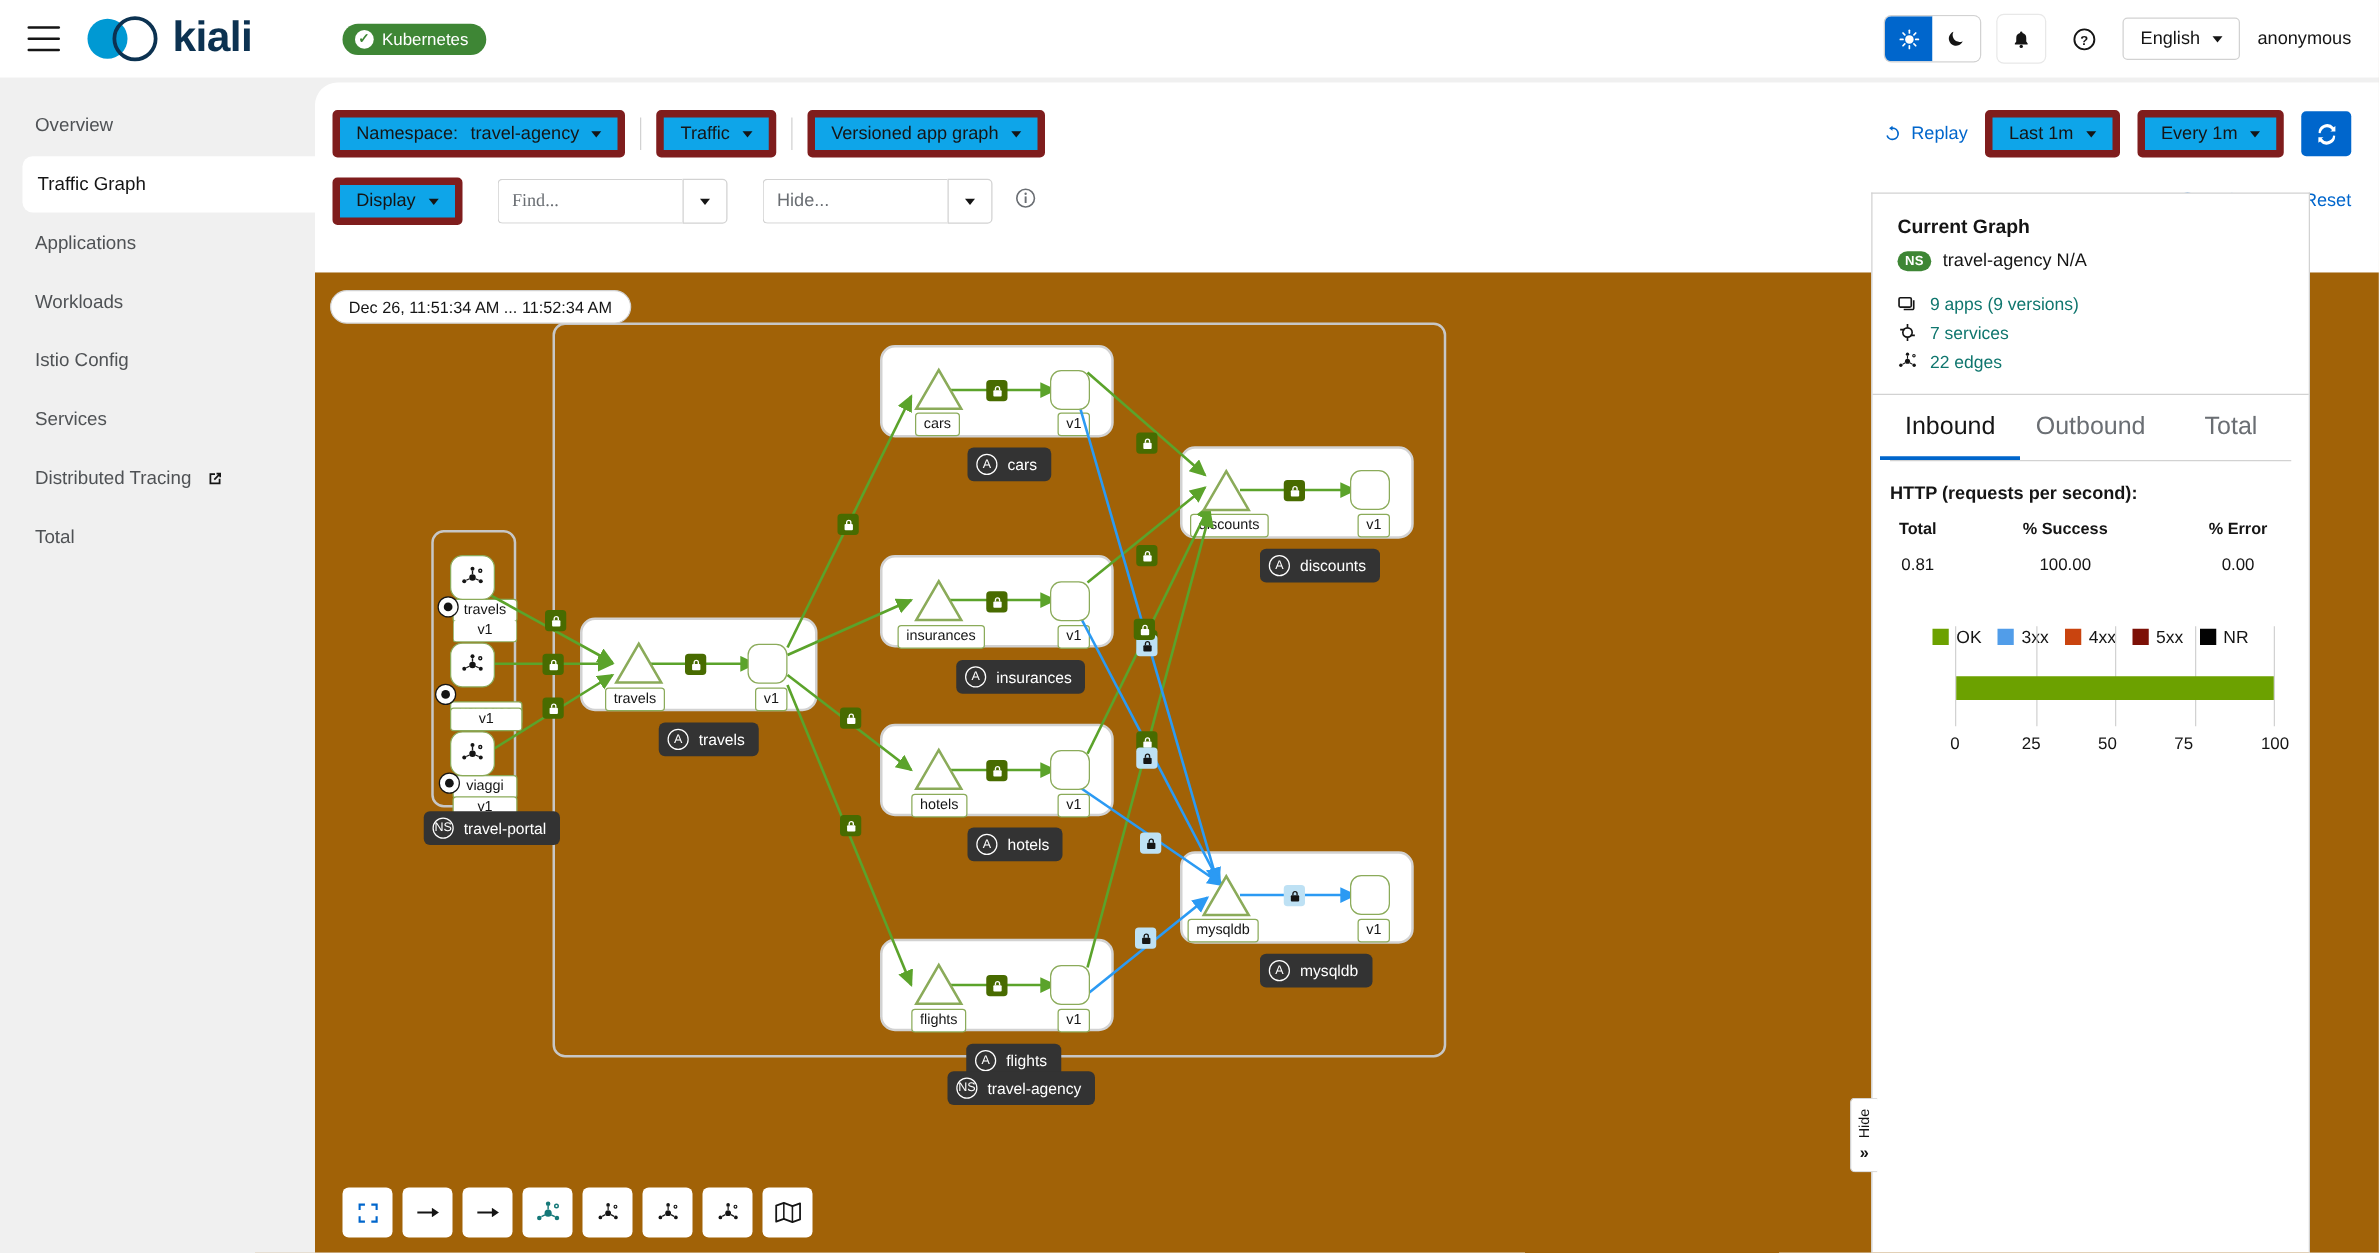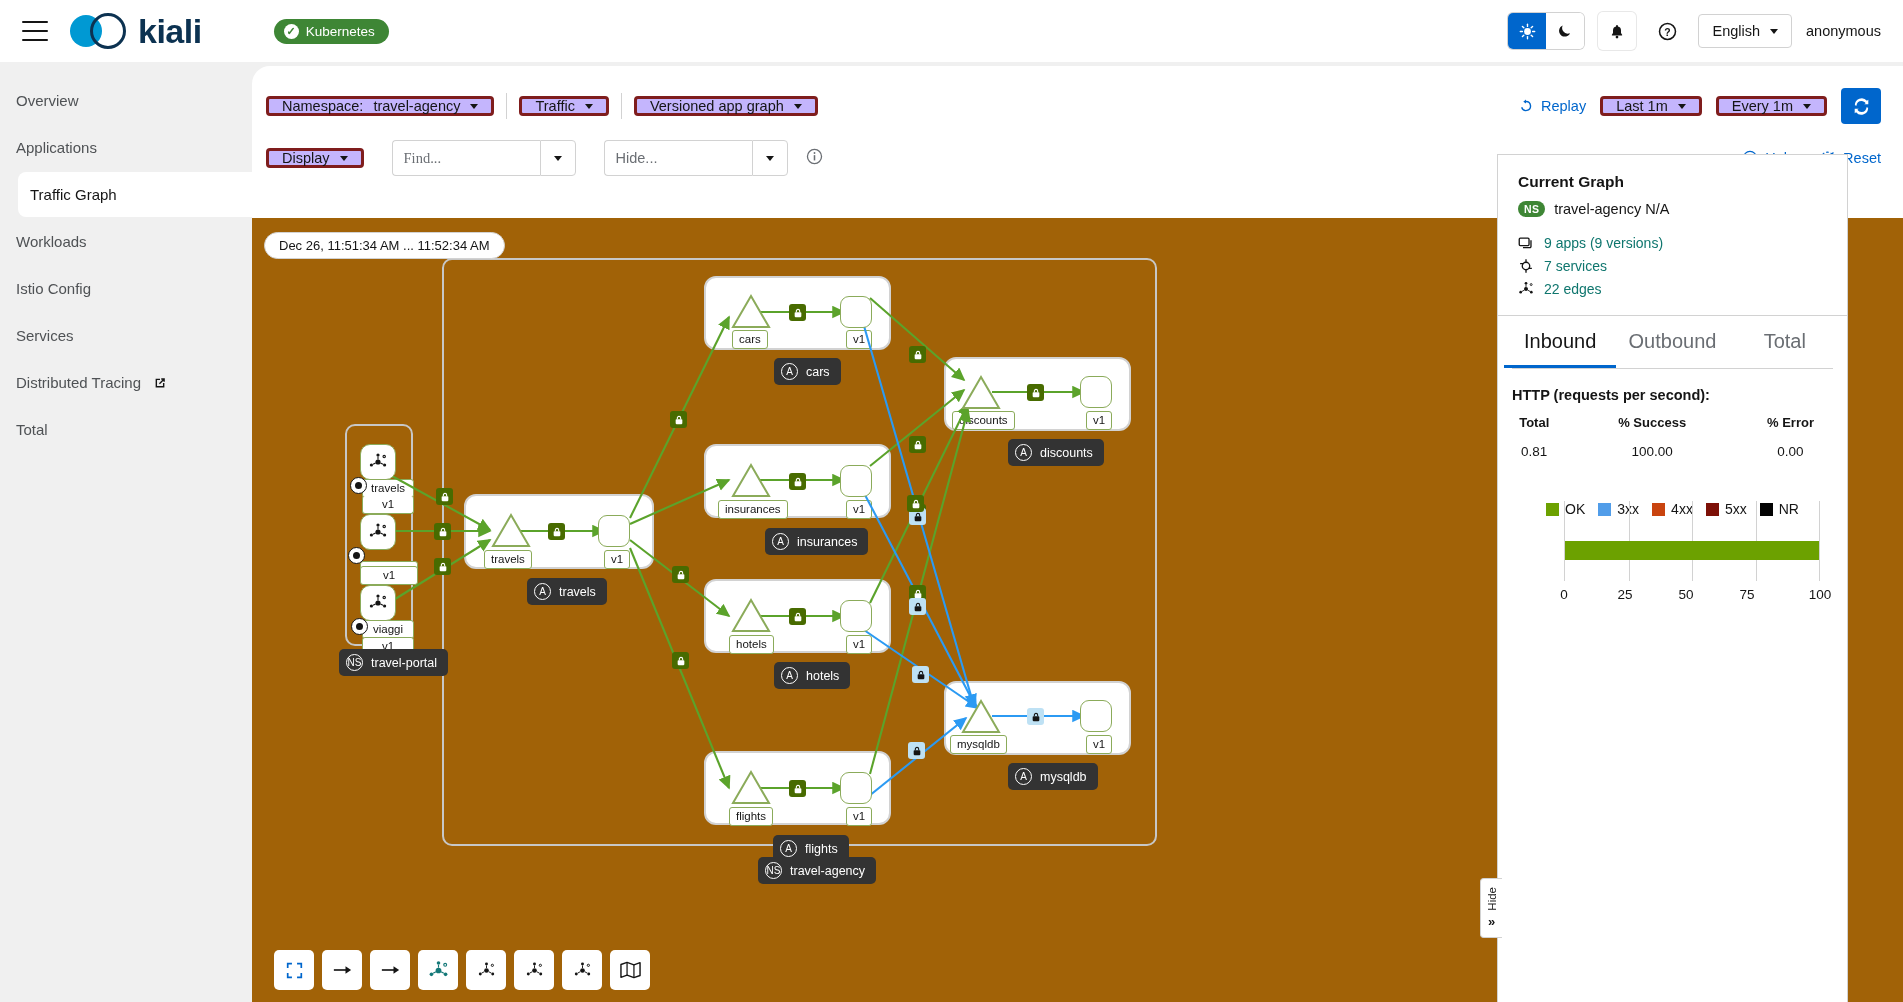--- a/index.html
+++ b/index.html
@@ -12,21 +12,21 @@
   }
   
   .masthead {
     position: absolute; top: 0; left: 0; width: 1903px; height: 62px;
     background: #fff; display: flex; align-items: center;
     z-index: 40;
   }
   .hamburger { width: 26px; height: 20px; margin-left: 22px; margin-right: 22px;
                display: flex; flex-direction: column; justify-content: space-between; cursor: pointer; }
   .hamburger span { display: block; height: 2px; background: #151515; border-radius: 1px; }
-  .logo-wrap { display: flex; align-items: center; gap: 6px; }
+  .logo-wrap { display: flex; align-items: flex-start; gap: 6px; }
   .logo-mark { position: relative; width: 62px; height: 40px; }
   .logo-mark .c1 { position: absolute; left: 0; top: 4px; width: 32px; height: 32px;
                    background: #0099d3; border-radius: 50%; }
   .logo-mark .c2 { position: absolute; left: 20px; top: 2px; width: 36px; height: 36px;
                    border: 3px solid #0c3251; border-radius: 50%; background: transparent; }
   .logo-text { font-size: 34px; font-weight: 700; color: #0c3251; letter-spacing: -0.5px; }
   .kube-pill {
     margin-left: 72px; display: inline-flex; align-items: center; gap: 7px;
     background: #3e8635; color: #fff; border-radius: 30px;
     padding: 5px 14px 5px 10px; font-size: 13.5px;
@@ -54,43 +54,43 @@
   .username { font-size: 14.5px; color: #151515; }
   .caret { width: 0; height: 0; border-left: 4.5px solid transparent; border-right: 4.5px solid transparent;
            border-top: 5.5px solid #151515; }
 
   
   .sidebar {
     position: absolute; left: 0; top: 62px; width: 280px; height: 940px;
     background: #f0f0f0; padding-top: 14px;
   }
   .nav-item {
-    height: 45px; display: flex; align-items: center; padding-left: 16px;
+    height: 45px; display: flex; align-items: center; padding-left: 28px;
     font-size: 15px; color: #4f5255; cursor: pointer; margin: 2px 8px 2px 0;
     border-radius: 0 8px 8px 0;
   }
   .nav-item.active { background: #fff; color: #151515; border-radius: 8px; margin-left: 18px;
                      padding-left: 12px; width: 244px; }
   .nav-item .ext { margin-left: 12px; display: inline-flex; }
 
   
   .content {
     position: absolute; left: 252px; top: 62px; width: 1651px; height: 940px;
     background: #f0f0f0;
   }
   .toolbar-card {
     position: absolute; left: 0; top: 4px; width: 1651px; height: 152px;
     background: #fff; border-radius: 18px 0 0 0;
   }
   .tb-row { display: flex; align-items: center; padding-left: 14px; }
   .tb-row1 { padding-top: 22px; }
   .tb-row2 { padding-top: 16px; }
   .ctl {
-    display: inline-flex; align-items: center; gap: 10px; border: 3px solid #7f1d1d;
-    border-radius: 4px; height: 20px; padding: 0 13px; font-size: 14.5px; background: #c4b5fd;
+    display: inline-flex; align-items: center; gap: 10px; border: 6px solid #7f1d1d;
+    border-radius: 4px; height: 38px; padding: 0 13px; font-size: 14.5px; background: #0ea5e9;
     cursor: pointer; color: #151515; white-space: nowrap;
   }
   .ctl .label-muted { color: #151515; }
   .divider-v { width: 1px; height: 26px; background: #d2d2d2; margin: 0 12px; }
   .text-input {
     height: 36px; width: 148px; border: 1px solid #d2d2d2; border-right: none;
     border-radius: 4px 0 0 4px; padding: 0 11px; font-size: 14.5px; outline: none;
     color: #151515; background: #fff; font-family: "Liberation Sans", sans-serif;
   }
   .text-input::placeholder { color: #6a6e73; }
@@ -267,25 +267,25 @@
       <span class="caret"></span>
     </div>
     <div class="username">anonymous</div>
   </div>
 </div>
 
 <nav class="sidebar">
   <div class="nav-item">
     <span>Overview</span>
   </div>
+  <div class="nav-item active">
+    <span>Traffic Graph</span>
+  </div>
   <div class="nav-item">
     <span>Applications</span>
-  </div>
-  <div class="nav-item active">
-    <span>Traffic Graph</span>
   </div>
   <div class="nav-item">
     <span>Workloads</span>
   </div>
   <div class="nav-item">
     <span>Istio Config</span>
   </div>
   <div class="nav-item">
     <span>Services</span>
   </div>

